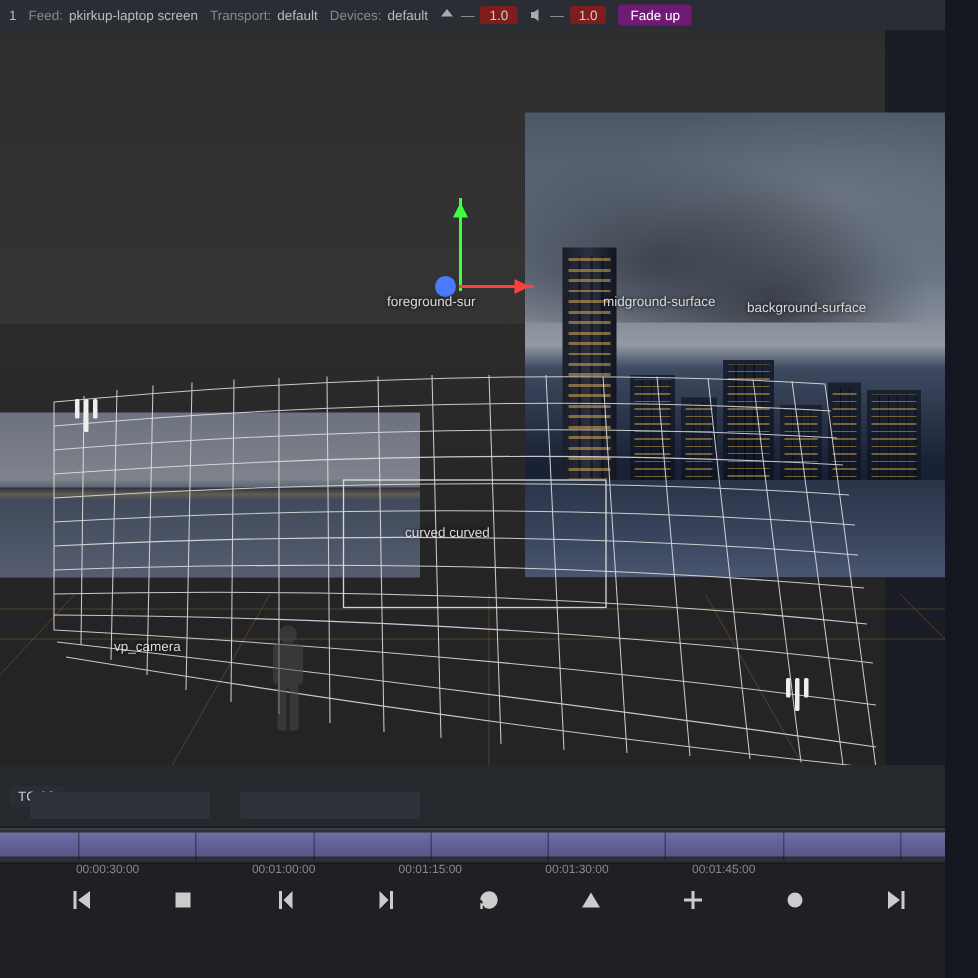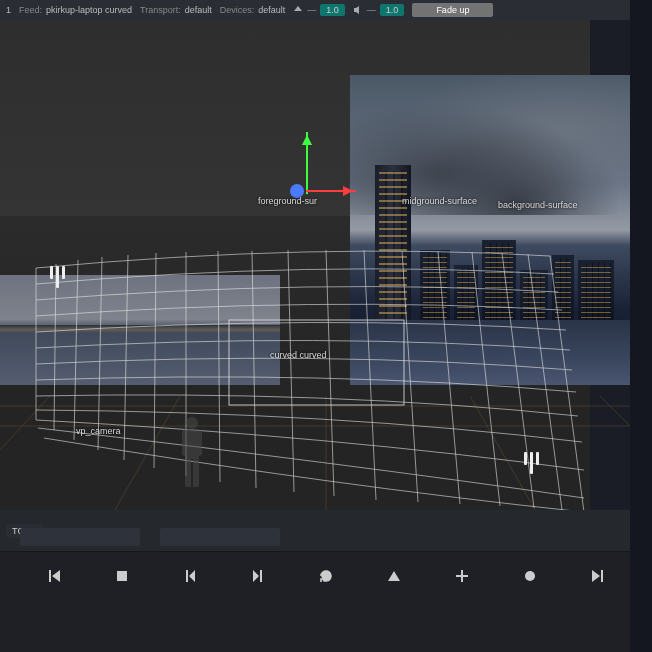--- a/index.html
+++ b/index.html
@@ -3,22 +3,22 @@
 <meta charset="utf-8">
 <style>
 html,body{margin:0;padding:0;background:#1a1d26;font-family:Arial,sans-serif;font-size:9px;color:#ccc;overflow:hidden;width:652px;height:652px}
 *{box-sizing:border-box}
 
 
 .topbar{display:flex;align-items:center;height:20px;background:#2a2d33;padding:0 6px;gap:8px;font-size:9px;color:#999}
 .topbar .grp{display:flex;align-items:center;gap:4px}
 .topbar .lbl{color:#888}
 .topbar .val{color:#bbb}
-.fadeup{background:#737373;color:#fff;padding:2px 24px;border-radius:2px;cursor:pointer}
-.numbox{background:#0f766e;padding:1px 6px;color:#ccc;min-width:24px;border-radius:2px}
+.fadeup{background:#701a75;color:#fff;padding:2px 8px;border-radius:2px;cursor:pointer}
+.numbox{background:#7f1d1d;padding:1px 6px;color:#ccc;min-width:24px;border-radius:2px}
 .ico-sm{width:10px;height:10px;display:inline-block}
 
 
 .viewport{position:relative;width:590px;height:490px;background:linear-gradient(180deg,#2e2e2e 0%,#343434 40%,#2b2b2b 40%,#202020 100%)}
 .sky{position:absolute;left:350px;top:55px;width:300px;height:310px;background:linear-gradient(180deg,#4b5866 0%,#6a7586 35%,#949aa4 50%,#3e4a60 55%,#1a2236 75%,#0e1422 100%);overflow:hidden}
 .cloud{position:absolute;top:0;left:0;right:0;height:140px;background:radial-gradient(ellipse at 30% 70%,rgba(60,65,75,.9) 0%,transparent 50%),radial-gradient(ellipse at 70% 40%,rgba(110,118,130,.8) 0%,transparent 55%),radial-gradient(ellipse at 55% 90%,rgba(55,60,70,.95) 0%,transparent 45%)}
 .tower{position:absolute;left:25px;top:90px;width:36px;height:160px;background:linear-gradient(90deg,#1a1e28 0%,#2a3040 50%,#121620 100%)}
 .tower::before{content:"";position:absolute;inset:6px 4px;background:repeating-linear-gradient(0deg,transparent 0 5px,rgba(230,180,90,.5) 5px 7px),repeating-linear-gradient(90deg,transparent 0 6px,rgba(0,0,0,.4) 6px 8px)}
 .bldgs{position:absolute;left:60px;right:0;top:150px;height:100px}
 .b{position:absolute;bottom:0;background:linear-gradient(180deg,#1a2232 0%,#0e1422 100%)}
@@ -70,21 +70,21 @@
 </style>
 </head>
 <body>
 
 <div class="topbar">
   <div class="grp">
       <span class="val">1</span>
     </div>
   <div class="grp">
     <span class="lbl">Feed:</span>
-    <span class="val">pkirkup-laptop curved</span>
+    <span class="val">pkirkup-laptop screen</span>
   </div>
   <div class="grp">
     <span class="lbl">Transport:</span>
     <span class="val">default</span>
   </div>
   <div class="grp">
     <span class="lbl">Devices:</span>
     <span class="val">default</span>
   </div>
   <div class="grp">
@@ -207,20 +207,36 @@
 
 <div class="timeline">
   <div class="tl-top">
     <div class="tc">TC 30</div>
     <div class="tracks">
       <div class="track"></div>
       <div class="track"></div>
     </div>
   </div>
 
+  <div class="ruler">
+    <div class="bar"></div>
+    <div class="tick" style="left:8%"></div>
+      <div class="tick" style="left:20%"></div>
+      <div class="tick" style="left:32%"></div>
+      <div class="tick" style="left:44%"></div>
+      <div class="tick" style="left:56%"></div>
+      <div class="tick" style="left:68%"></div>
+      <div class="tick" style="left:80%"></div>
+      <div class="tick" style="left:92%"></div>
+    <div class="tlabel" style="left:11%">00:00:30:00</div>
+    <div class="tlabel" style="left:29%">00:01:00:00</div>
+    <div class="tlabel" style="left:44%">00:01:15:00</div>
+    <div class="tlabel" style="left:59%">00:01:30:00</div>
+    <div class="tlabel" style="left:74%">00:01:45:00</div>
+  </div>
 
   <div class="transport">
     <div class="tbtn">
         <svg viewBox="0 0 16 16">
           <path d="M3 2h2v12H3zM14 2v12L6 8z"></path>
         </svg>
       </div>
     <div class="tbtn">
         <svg viewBox="0 0 16 16">
           <rect x="3" y="3" width="10" height="10"></rect>

